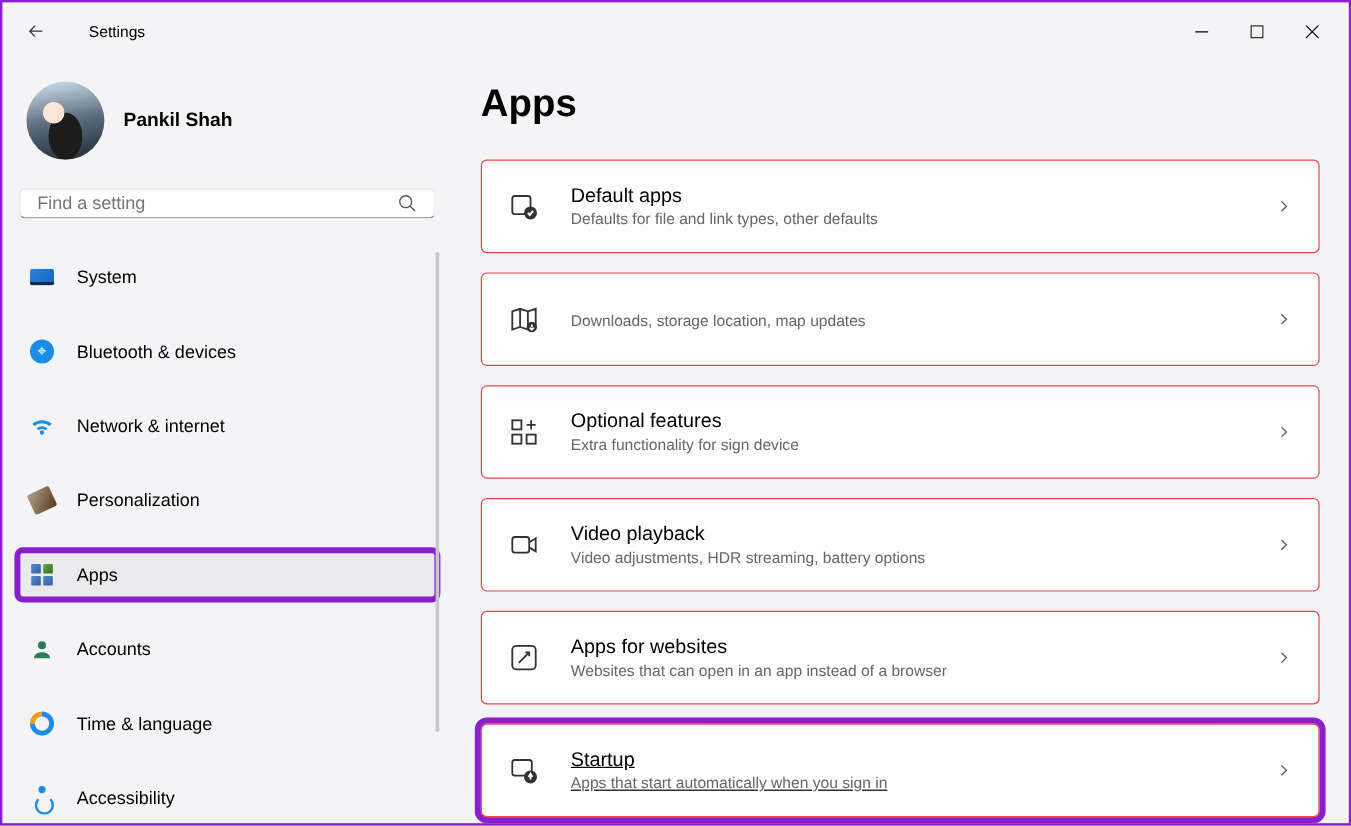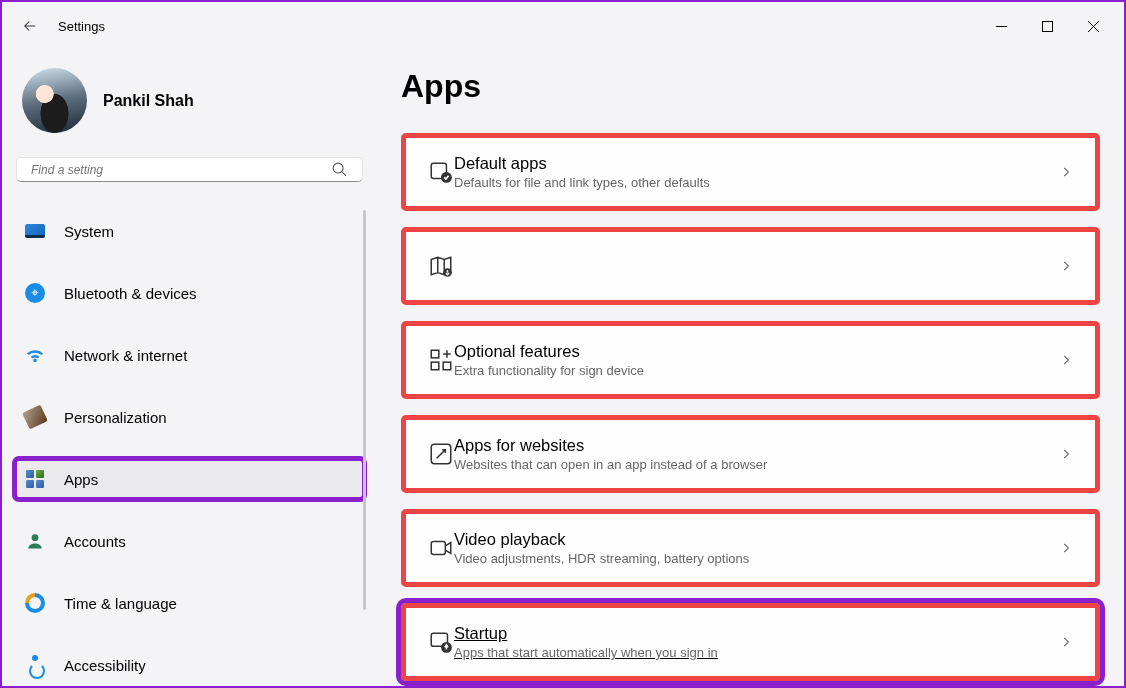--- a/index.html
+++ b/index.html
@@ -1,39 +1,39 @@
 <!DOCTYPE html>
 <html><head>
 <meta charset="utf-8">
 <style>
 * { margin: 0; padding: 0; box-sizing: border-box; font-family: "Segoe UI", sans-serif; }
 body { width: 1126px; height: 688px; background: #f4f4f6; border: 2px solid #8a1fcc; overflow: hidden; }
 .titlebar { height: 48px; display: flex; align-items: center; padding: 0 8px; }
 .back-btn { width: 40px; height: 40px; display: flex; align-items: center; justify-content: center; cursor: pointer; }
-.title { font-size: 13px; margin-left: 8px; font-weight: 400; }
+.title { font-size: 13px; margin-left: 24px; font-weight: 400; }
 .window-controls { margin-left: auto; display: flex; }
 .window-btn { width: 46px; height: 32px; display: flex; align-items: center; justify-content: center; cursor: pointer; }
 .layout { display: flex; height: calc(100% - 48px); }
 .sidebar { width: 375px; padding: 0 12px; display: flex; flex-direction: column; }
 .user-section { display: flex; align-items: center; padding: 18px 8px 24px 8px; gap: 16px; }
 .avatar { width: 65px; height: 65px; border-radius: 50%; background: linear-gradient(170deg, #d4e6f1 0%, #5d6d7e 50%, #1c2833 100%); position: relative; overflow: hidden; }
 .avatar::after { content:""; position:absolute; inset:0; background: radial-gradient(circle at 35% 40%, #fce4d6 0%, #fce4d6 15%, transparent 16%), radial-gradient(ellipse at 50% 70%, #1c1c1c 0%, #1c1c1c 30%, transparent 31%); }
 .username { font-size: 16px; font-weight: 600; }
 .search { height: 40px; background: #fff; border: 1px solid #e2e2e4; border-bottom: 1.5px solid #8a8a8a; border-radius: 5px; display: flex; align-items: center; padding: 0 14px; margin: 0 2px 28px 2px; }
-.search input { flex: 1; border: none; outline: none; font-size: 12px; background: transparent; color: #a21caf; font-style: italic; }
+.search input { flex: 1; border: none; outline: none; font-size: 15px; background: transparent; color: #a21caf; }
 .nav { display: flex; flex-direction: column; gap: 20px; position: relative; }
 .nav::after { content:""; position:absolute; right:-1px; top:0; bottom:76px; width:3px; background:#c7c7c9; border-radius:2px; }
 .nav-item { height: 42px; display: flex; align-items: center; padding: 0 10px; gap: 18px; border-radius: 5px; cursor: pointer; font-size: 15px; }
 .nav-item.active { background: #eaeaec; }
 .nav-item.highlighted { outline: 5px solid #8a1fcc; outline-offset: -3px; }
 .nav-icon { width: 22px; height: 22px; display: flex; align-items: center; justify-content: center; }
 .content { flex: 1; padding: 12px 24px 0 24px; overflow-y: auto; }
 .page-title { font-size: 32px; font-weight: 600; margin-bottom: 28px; margin-top: 6px; }
 .cards { display: flex; flex-direction: column; gap: 4px; }
-.card { background: #fefefe; border: 5px solid #ef4444; border-radius: 5px; height: 78px; display: flex; align-items: center; padding: 0 22px; cursor: pointer; margin-bottom: 12px; }
+.card { background: #fefefe; border: 1px solid #ef4444; border-radius: 5px; height: 78px; display: flex; align-items: center; padding: 0 22px; gap: 26px; cursor: pointer; margin-bottom: 12px; }
 .card-icon { width: 26px; height: 26px; display: flex; align-items: center; justify-content: center; }
 .card-text { flex: 1; }
 .card-title { font-size: 16.5px; font-weight: 400; }
 .card-desc { font-size: 13px; color: #666; margin-top: 2px; }
 .chevron { color: #555; }
 .card.highlighted-card { outline: 5px solid #8a1fcc; outline-offset: 0px; text-decoration: underline; }
 
 
 .ic-system { background: linear-gradient(135deg, #2c88d9, #1565c0); border-radius: 2px; width:20px; height:14px; border-bottom: 3px solid #0b2c4a;}
 .ic-bt { width:20px; height:20px; border-radius:50%; background:#1a8ce8; color:#fff; display:flex; align-items:center; justify-content:center; font-size:13px; }
@@ -184,20 +184,21 @@
 
       <div class="card">
         <span class="card-icon">
             <svg width="26" height="26" viewBox="0 0 24 24" fill="none" stroke="#333" stroke-width="1.4">
               <path d="M3 6l6-2 6 2 6-2v14l-6 2-6-2-6 2V6zM9 4v14M15 6v14"></path>
               <circle cx="18" cy="18" r="4" fill="#333" stroke="none"></circle>
               <path d="M18 16v2m-1.5.5l1.5 1.5 1.5-1.5" stroke="#fff" stroke-width="1.4"></path>
             </svg>
           </span>
         <div class="card-text">
+          <div class="card-desc">Downloads, storage location, map updates</div>
         </div>
         <span class="chevron">
             <svg width="14" height="14" viewBox="0 0 24 24" fill="none" stroke="#555" stroke-width="1.8">
               <path d="M9 5l7 7-7 7"></path>
             </svg>
           </span>
       </div>
 
       <div class="card">
         <span class="card-icon">
@@ -215,45 +216,45 @@
         <span class="chevron">
             <svg width="14" height="14" viewBox="0 0 24 24" fill="none" stroke="#555" stroke-width="1.8">
               <path d="M9 5l7 7-7 7"></path>
             </svg>
           </span>
       </div>
 
       <div class="card">
         <span class="card-icon">
             <svg width="26" height="26" viewBox="0 0 24 24" fill="none" stroke="#333" stroke-width="1.4">
+              <rect x="3" y="6" width="13" height="12" rx="2"></rect>
+              <path d="M16 10l5-3v10l-5-3"></path>
+            </svg>
+          </span>
+        <div class="card-text">
+          <div class="card-title">Video playback</div>
+          <div class="card-desc">Video adjustments, HDR streaming, battery options</div>
+        </div>
+        <span class="chevron">
+            <svg width="14" height="14" viewBox="0 0 24 24" fill="none" stroke="#555" stroke-width="1.8">
+              <path d="M9 5l7 7-7 7"></path>
+            </svg>
+          </span>
+      </div>
+
+      <div class="card">
+        <span class="card-icon">
+            <svg width="26" height="26" viewBox="0 0 24 24" fill="none" stroke="#333" stroke-width="1.4">
               <rect x="3" y="3" width="18" height="18" rx="3"></rect>
               <path d="M8 16l8-8M13 8h3v3"></path>
             </svg>
           </span>
         <div class="card-text">
           <div class="card-title">Apps for websites</div>
           <div class="card-desc">Websites that can open in an app instead of a browser</div>
-        </div>
-        <span class="chevron">
-            <svg width="14" height="14" viewBox="0 0 24 24" fill="none" stroke="#555" stroke-width="1.8">
-              <path d="M9 5l7 7-7 7"></path>
-            </svg>
-          </span>
-      </div>
-
-      <div class="card">
-        <span class="card-icon">
-            <svg width="26" height="26" viewBox="0 0 24 24" fill="none" stroke="#333" stroke-width="1.4">
-              <rect x="3" y="6" width="13" height="12" rx="2"></rect>
-              <path d="M16 10l5-3v10l-5-3"></path>
-            </svg>
-          </span>
-        <div class="card-text">
-          <div class="card-title">Video playback</div>
-          <div class="card-desc">Video adjustments, HDR streaming, battery options</div>
         </div>
         <span class="chevron">
             <svg width="14" height="14" viewBox="0 0 24 24" fill="none" stroke="#555" stroke-width="1.8">
               <path d="M9 5l7 7-7 7"></path>
             </svg>
           </span>
       </div>
 
       <div class="card highlighted-card">
         <span class="card-icon">

